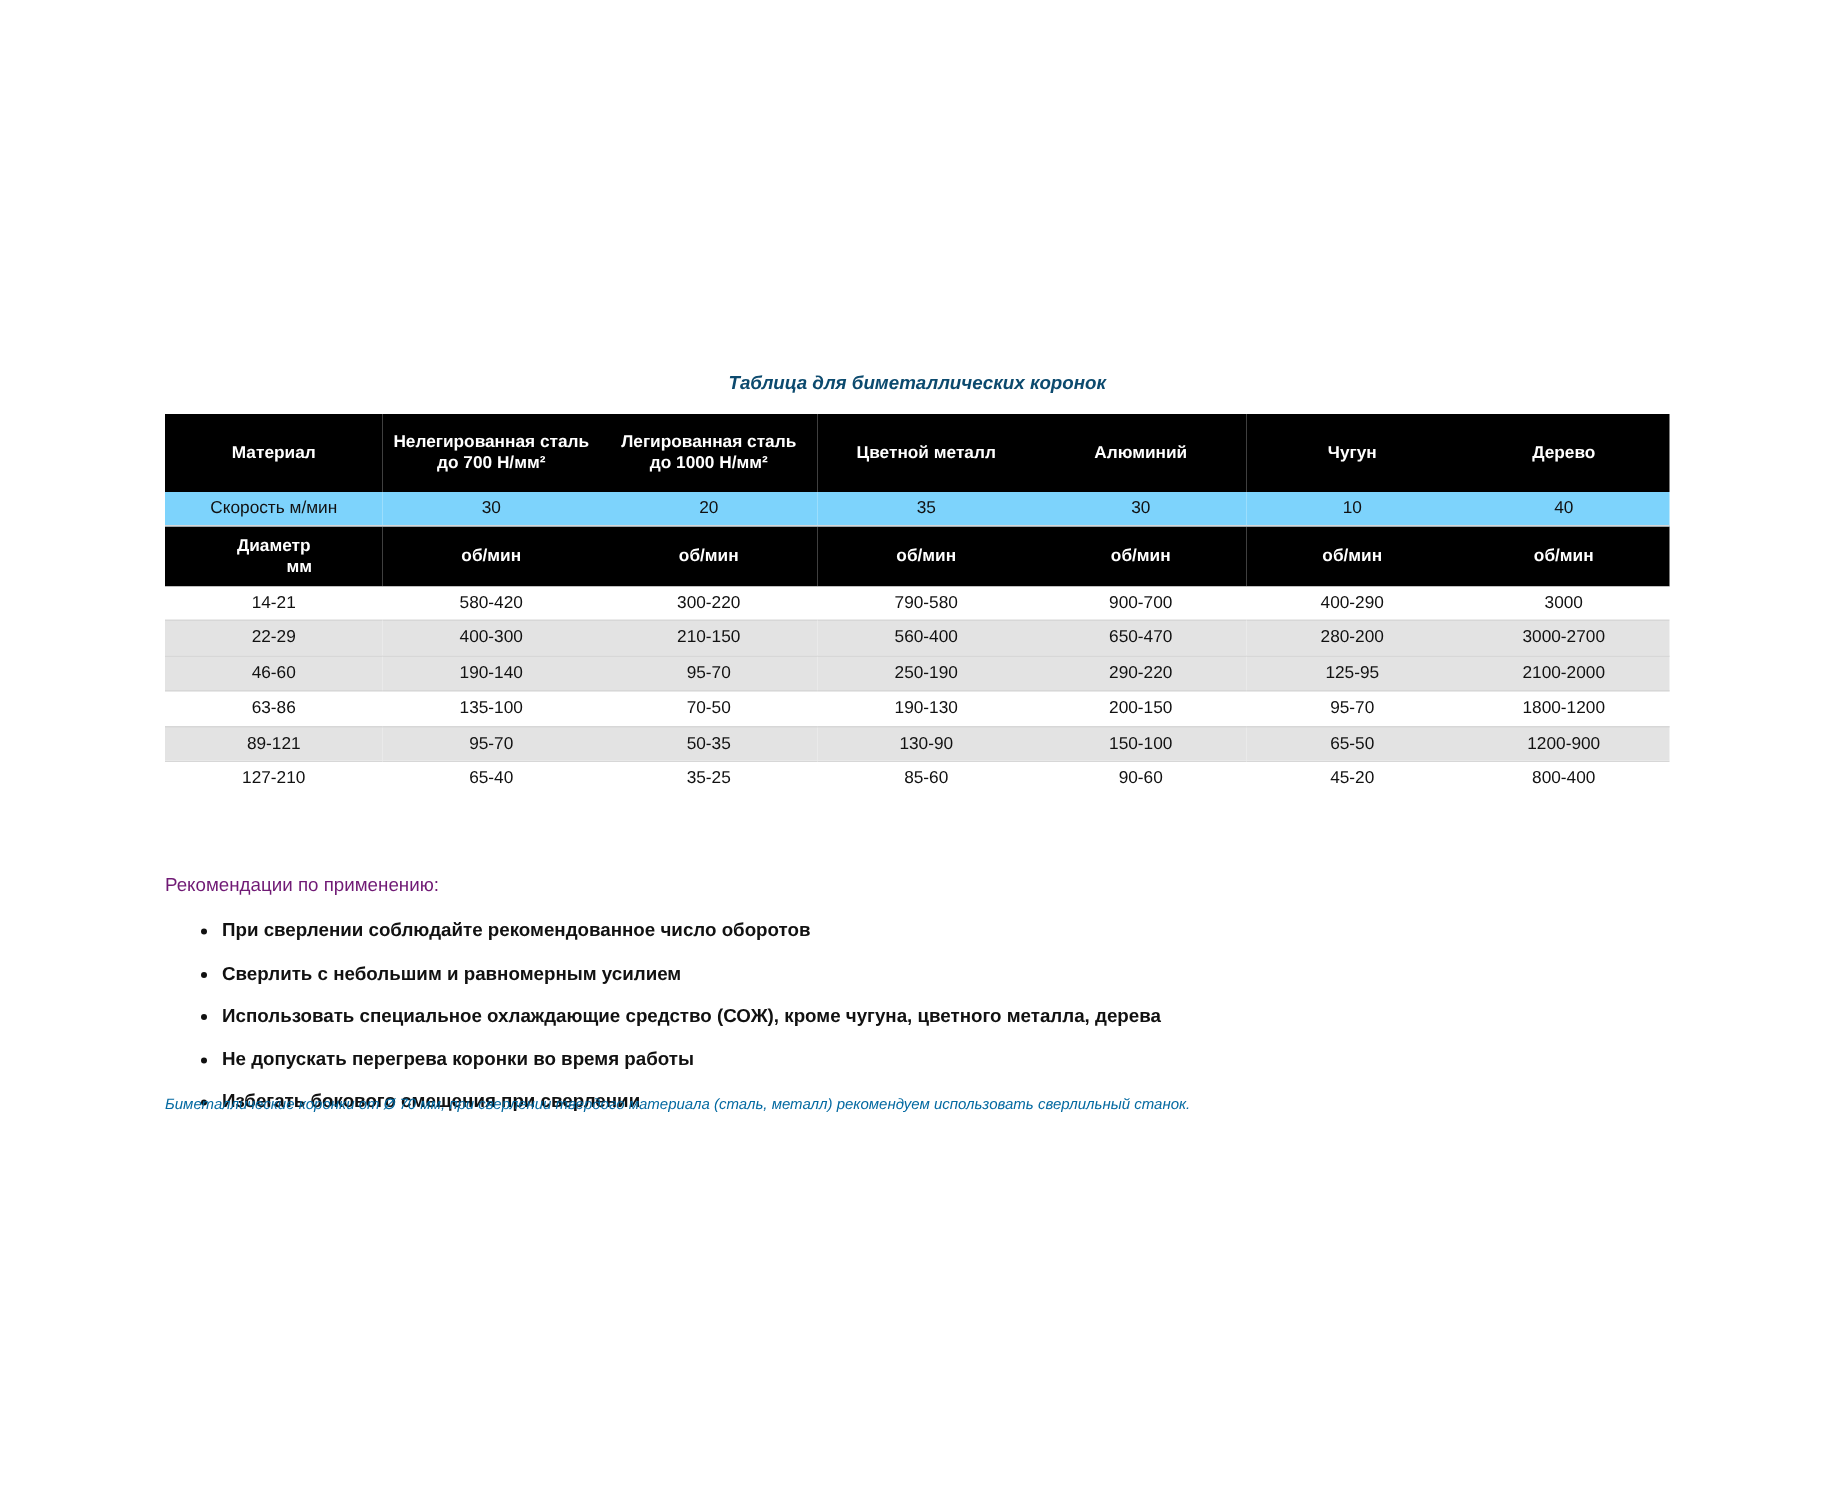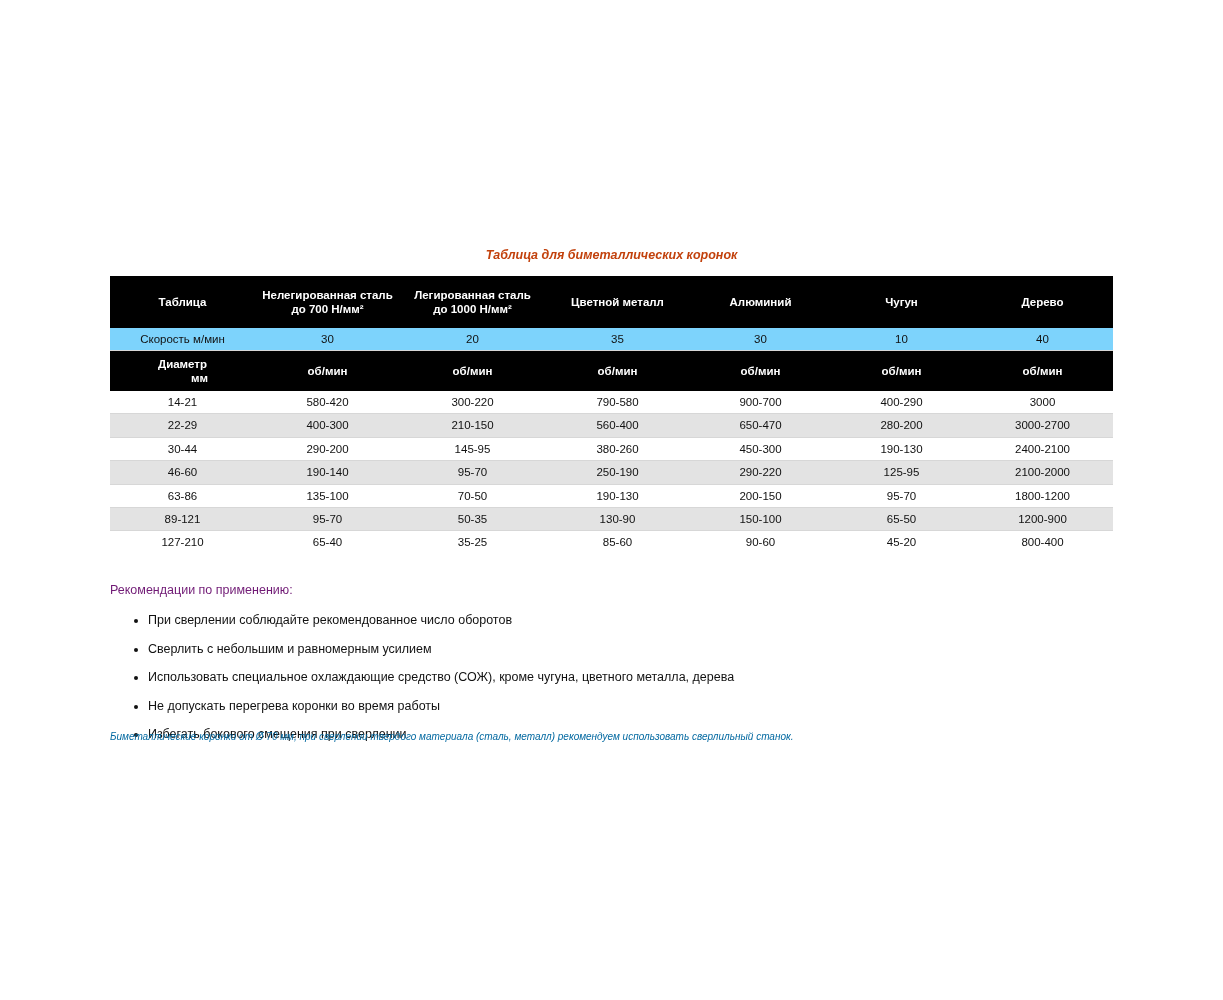--- a/index.html
+++ b/index.html
@@ -24,21 +24,21 @@
   }
   .doc-title {
     position: absolute;
     left: 110px;
     top: 248px;
     width: 1003px;
     text-align: center;
     font-size: 12.5px;
     font-style: italic;
     font-weight: bold;
-    color: #c2410c;
+    color: #0c4a6e;
   }
   table.spec {
     position: absolute;
     left: 110px;
     top: 276px;
     width: 1003px;
     border-collapse: collapse;
     table-layout: fixed;
     font-size: 11.5px;
   }
@@ -107,20 +107,21 @@
   }
   ul.rec-list {
     position: absolute;
     left: 126px;
     top: 613px;
     margin: 0;
     padding: 0 0 0 22px;
     list-style: disc;
     font-size: 12.5px;
     color: #111;
+    font-weight: bold;
   }
   ul.rec-list li {
     margin: 0 0 13.5px 0;
     padding: 0;
     line-height: 1.2;
   }
   .footnote {
     position: absolute;
     left: 110px;
     top: 731px;
@@ -142,21 +143,21 @@
         <col class="c1">
         <col class="c2">
         <col class="c3">
         <col class="c4">
         <col class="c5">
         <col class="c6">
     </colgroup>
     <tbody>
       <tr class="hdr">
         <td>
-          <span>Таблица</span>
+          <span>Материал</span>
         </td>
         <td>
           <span>Нелегированная сталь</span>
           <span class="l2">до 700 Н/мм²</span>
         </td>
         <td>
           <span>Легированная сталь</span>
           <span class="l2">до 1000 Н/мм²</span>
         </td>
         <td>
@@ -208,29 +209,20 @@
       </tr>
       <tr class="data alt">
         <td>22-29</td>
         <td>400-300</td>
         <td>210-150</td>
         <td>560-400</td>
         <td>650-470</td>
         <td>280-200</td>
         <td>3000-2700</td>
       </tr>
-      <tr class="data">
-        <td>30-44</td>
-        <td>290-200</td>
-        <td>145-95</td>
-        <td>380-260</td>
-        <td>450-300</td>
-        <td>190-130</td>
-        <td>2400-2100</td>
-      </tr>
       <tr class="data alt">
         <td>46-60</td>
         <td>190-140</td>
         <td>95-70</td>
         <td>250-190</td>
         <td>290-220</td>
         <td>125-95</td>
         <td>2100-2000</td>
       </tr>
       <tr class="data">

